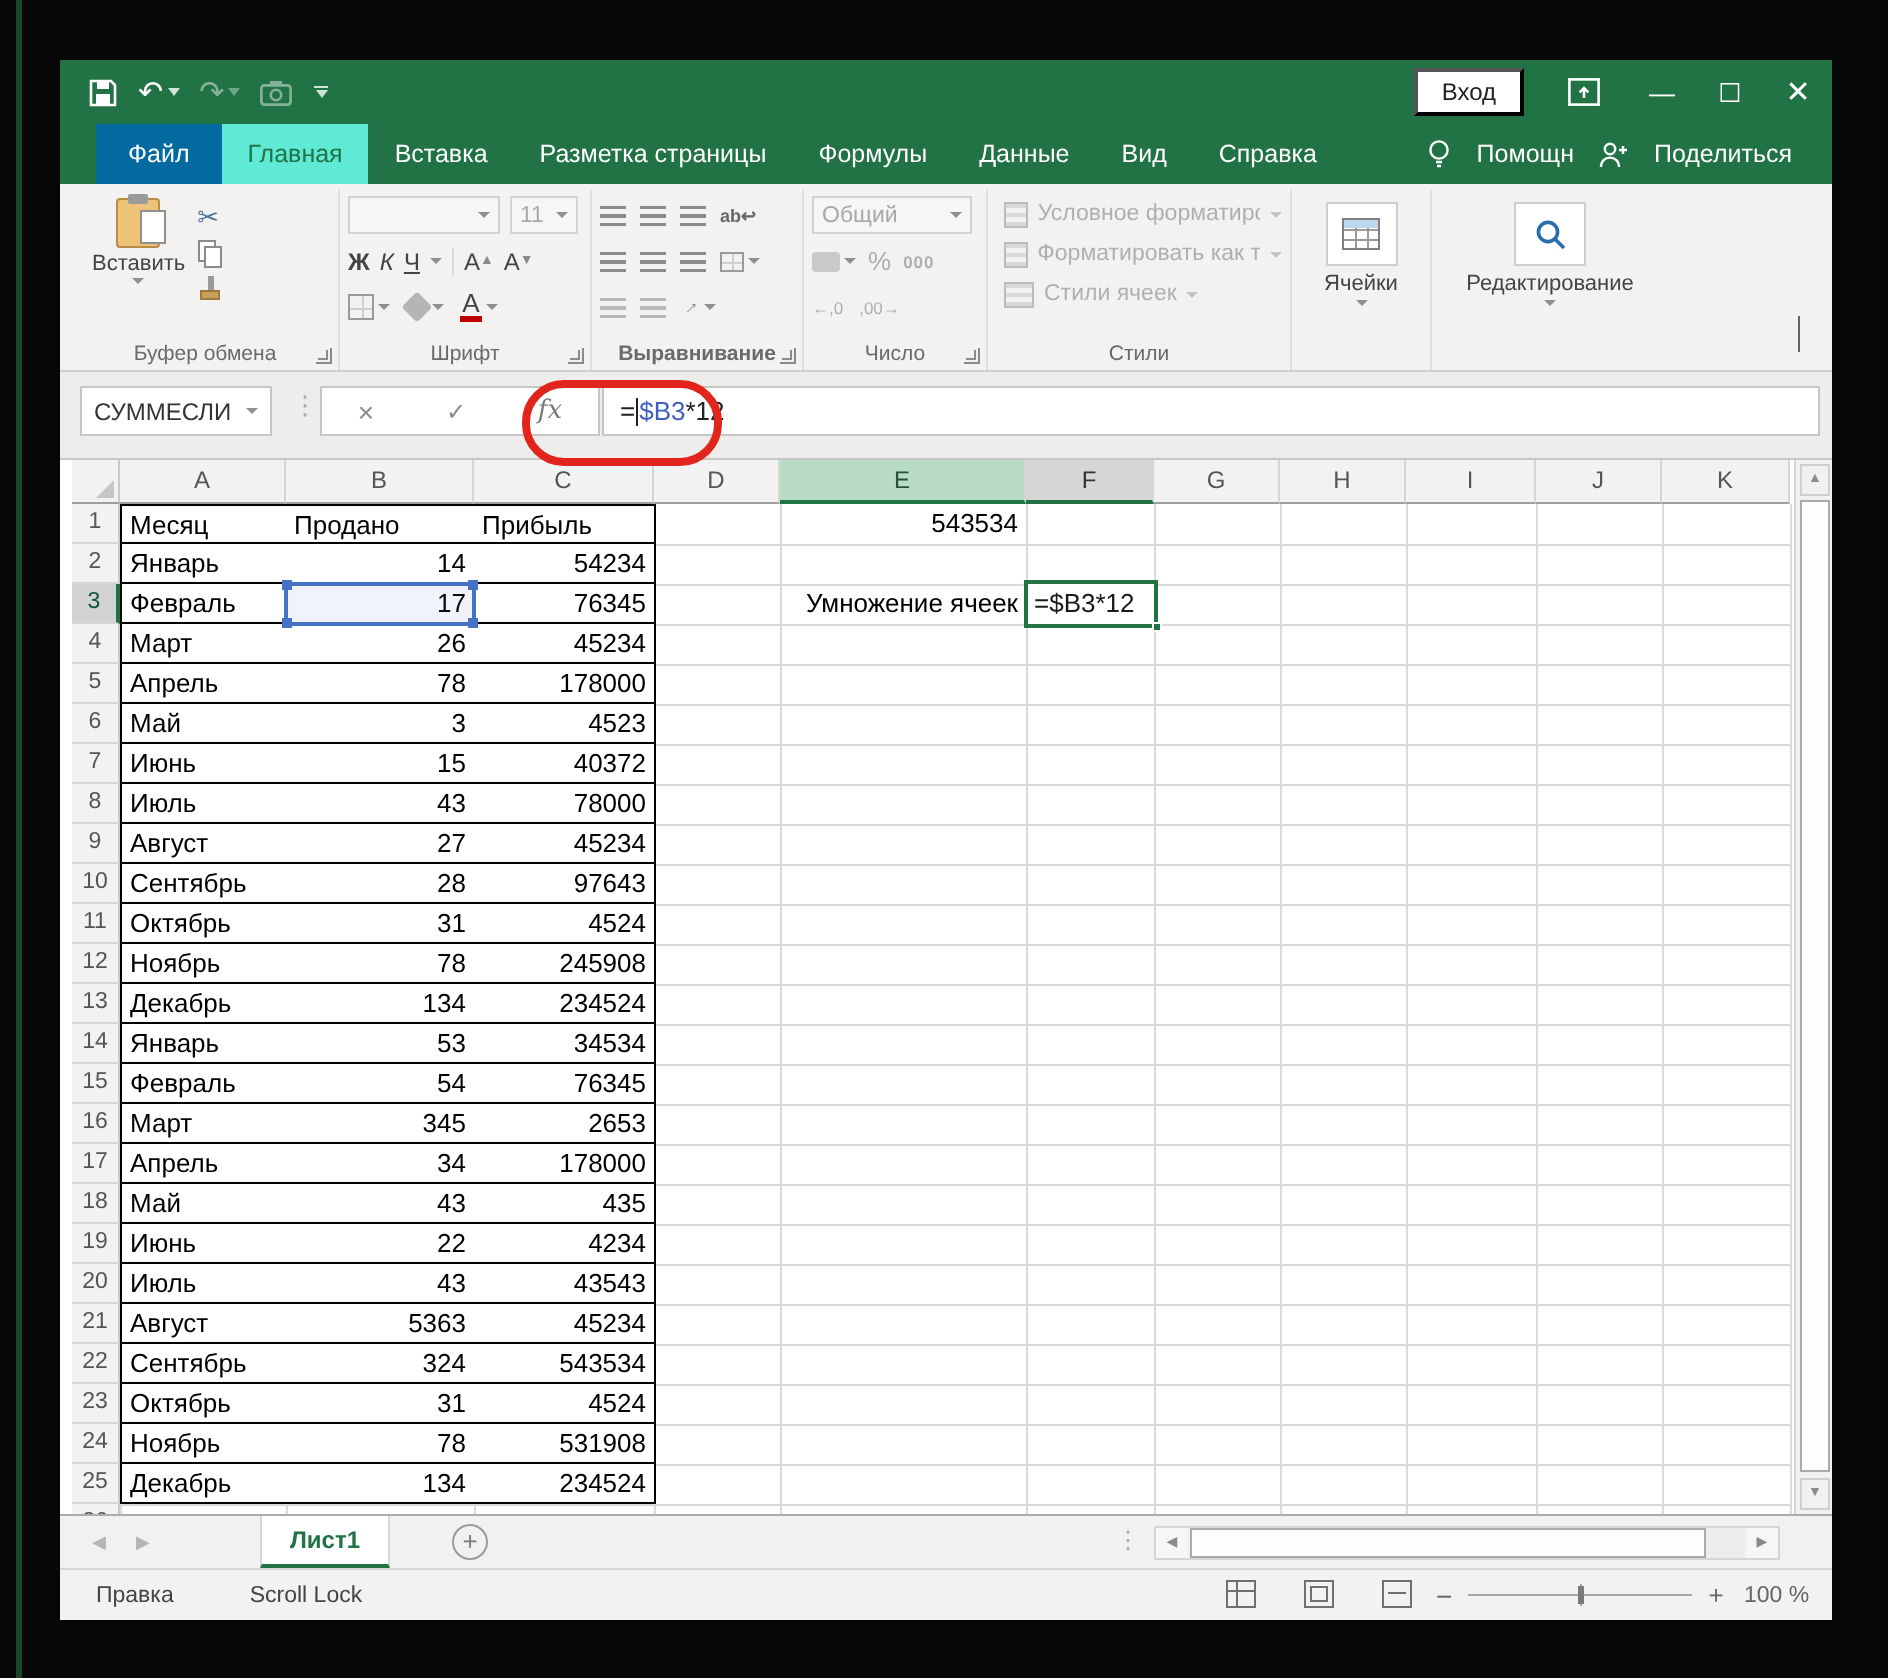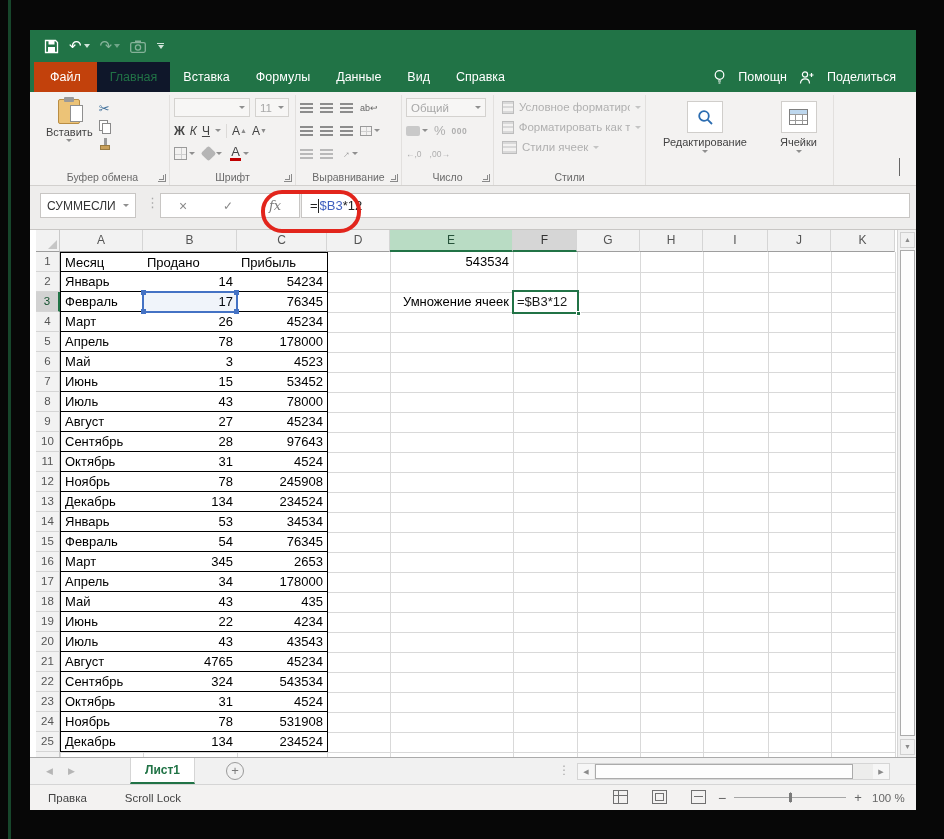--- a/index.html
+++ b/index.html
@@ -17,22 +17,22 @@
   .title-text{position:absolute;left:0;right:0;text-align:center;font-size:12px;color:#fff;pointer-events:none;}
   .tb-right{position:absolute;right:0;top:0;height:32px;display:flex;align-items:center;}
   .login-btn{background:#fff;color:#222;font-size:12px;padding:3px 12px;margin-right:22px;}
   .winbtn{width:34px;height:32px;display:flex;align-items:center;justify-content:center;color:#fff;font-size:13px;}
   .winbtn.close{font-size:15px;}
   .ribbon-display{margin-right:14px;display:flex;align-items:center;}
 
   
   .tabrow{position:absolute;left:0;top:32px;width:100%;height:30px;background:#217346;display:flex;align-items:stretch;color:#fff;font-size:12.5px;}
   .tab{padding:0 13px;display:flex;align-items:center;cursor:default;white-space:nowrap;}
-  .tab.file{background:#c2410c;padding:0 16px;margin-left:4px;}
-  .tab.active{background:#0f172a;color:#217346;}
+  .tab.file{background:#0369a1;padding:0 16px;margin-left:18px;}
+  .tab.active{background:#5eead4;color:#217346;}
   .tabrow-right{margin-left:auto;display:flex;align-items:center;gap:4px;padding-right:12px;}
   .tabrow-right .tab{padding:0 8px;}
 
   
   .ribbon{position:absolute;left:0;top:62px;width:100%;height:94px;background:#f3f2f1;border-bottom:1px solid #d2d0ce;display:flex;padding:3px 0 0 6px;}
   .rgroup{position:relative;border-right:1px solid #e2e0de;padding:2px 4px 16px 4px;flex:none;}
   .glabel{position:absolute;left:0;right:0;bottom:2px;text-align:center;font-size:10.5px;color:#6a6a6a;white-space:nowrap;}
   .launcher{position:absolute;right:3px;bottom:3px;width:8px;height:8px;border-right:1px solid #8a8a8a;border-bottom:1px solid #8a8a8a;}
   .launcher:before{content:"";position:absolute;right:1px;bottom:1px;width:4px;height:4px;border-right:1px solid #8a8a8a;border-bottom:1px solid #8a8a8a;}
   .bigbtn{display:flex;flex-direction:column;align-items:center;font-size:11px;color:#444;padding:2px 6px;}
@@ -156,26 +156,39 @@
               <rect x="0.7" y="2.7" width="14.6" height="9.6" rx="1.5" fill="none" stroke="#fff" stroke-width="1.3"></rect>
               <circle cx="8" cy="7.5" r="2.6" fill="none" stroke="#fff" stroke-width="1.3"></circle>
               <rect x="5" y="0.5" width="6" height="2.5" fill="#fff"></rect>
             </svg>
         </span>
         <span class="qbtn" style="display:flex;flex-direction:column;align-items:center;gap:1px;">
             <span style="width:7px;height:1.5px;background:#cfe3d8;"></span>
             <span class="dd-arrow"></span>
           </span>
       </div>
+      <div class="tb-right">
+        <button class="login-btn">Вход</button>
+        <span class="ribbon-display">
+          <svg width="16" height="14" viewBox="0 0 16 14">
+              <rect x="0.7" y="0.7" width="14.6" height="12.6" fill="none" stroke="#fff" stroke-width="1.3"></rect>
+              <path d="M8 10V5M5.8 7.2 8 5l2.2 2.2" fill="none" stroke="#fff" stroke-width="1.3"></path>
+            </svg>
+        </span>
+        <span class="winbtn">—</span>
+        <span class="winbtn">☐</span>
+        <span class="winbtn close">✕</span>
+      </div>
     </div>
 
     <div class="tabrow">
       <span class="tab file">Файл</span>
       <span class="tab active">Главная</span>
       <span class="tab">Вставка</span>
+      <span class="tab">Разметка страницы</span>
       <span class="tab">Формулы</span>
       <span class="tab">Данные</span>
       <span class="tab">Вид</span>
       <span class="tab">Справка</span>
       <div class="tabrow-right">
         <span style="display:flex;">
           <svg width="13" height="16" viewBox="0 0 13 16">
               <circle cx="6.5" cy="6" r="4.3" fill="none" stroke="#fff" stroke-width="1.2"></circle>
               <path d="M5 12h3M5.5 14h2" stroke="#fff" stroke-width="1.2"></path>
             </svg>
@@ -257,21 +270,21 @@
             </span>
           <span style="display:flex;align-items:center;gap:2px;">
               <span class="fontA"><span>А</span><span class="bar" style="width:11px;"></span></span>
               <span class="ddsm"></span>
             </span>
         </div>
         <span class="glabel">Шрифт</span>
         <span class="launcher"></span>
       </div>
 
-      <div class="rgroup" style="width:106px;">
+      <div class="rgroup" style="width:106px;font-weight:bold;">
         <div class="row" style="gap:7px;">
           <span class="lines"></span>
           <span class="lines"></span>
           <span class="lines"></span>
           <span class="micro" style="font-size:9px;color:#666;"><span>ab</span>↩</span>
         </div>
         <div class="row" style="gap:7px;margin-top:2px;">
           <span class="lines"></span>
           <span class="lines"></span>
           <span class="lines"></span>
@@ -325,41 +338,41 @@
           <span class="style-ic"></span>
           <span style="white-space:nowrap;overflow:hidden;">Форматировать как таблицу</span>
             <span class="ddsm" style="border-top-color:#c4c4c4;"></span>
         </div>
         <div class="style-item">
           <span class="style-ic"></span>
           <span>Стили ячеек</span>
             <span class="ddsm" style="border-top-color:#c4c4c4;"></span>
         </div>
         <span class="glabel">Стили</span>
+      </div>
+
+      <div class="rgroup" style="width:70px;">
+        <div class="bigbtn" style="margin-top:2px;">
+          <span class="btn3d">
+              <span class="cells-icon"></span>
+            </span>
+          <span style="margin-top:3px;">Ячейки</span>
+          <span class="ddsm" style="margin-top:2px;"></span>
+        </div>
       </div>
 
       <div class="rgroup" style="width:118px;border-right:none;">
         <div class="bigbtn" style="margin-top:2px;">
           <span class="btn3d">
             <svg width="17" height="17" viewBox="0 0 17 17">
                 <circle cx="7" cy="7" r="4.8" fill="none" stroke="#2b6cb0" stroke-width="1.8"></circle>
                 <path d="M10.6 10.6 15 15" stroke="#2b6cb0" stroke-width="1.8"></path>
               </svg>
           </span>
           <span style="margin-top:3px;">Редактирование</span>
-          <span class="ddsm" style="margin-top:2px;"></span>
-        </div>
-      </div>
-
-      <div class="rgroup" style="width:70px;">
-        <div class="bigbtn" style="margin-top:2px;">
-          <span class="btn3d">
-              <span class="cells-icon"></span>
-            </span>
-          <span style="margin-top:3px;">Ячейки</span>
           <span class="ddsm" style="margin-top:2px;"></span>
         </div>
       </div>
 
       <span class="collapse"><span class="chevron-up"></span></span>
     </div>
 
     <div class="fbar">
       <div class="namebox">
         <span>СУММЕСЛИ</span>
@@ -476,21 +489,21 @@
         <div class="tcell num" style="left: 113px; top: 82px; width: 95px;">26</div>
         <div class="tcell num" style="left: 207px; top: 82px; width: 91px;">45234</div>
         <div class="tcell" style="left: 30px; top: 102px; width: 84px; border-left: 1px solid rgb(0, 0, 0);">Апрель</div>
         <div class="tcell num" style="left: 113px; top: 102px; width: 95px;">78</div>
         <div class="tcell num" style="left: 207px; top: 102px; width: 91px;">178000</div>
         <div class="tcell" style="left: 30px; top: 122px; width: 84px; border-left: 1px solid rgb(0, 0, 0);">Май</div>
         <div class="tcell num" style="left: 113px; top: 122px; width: 95px;">3</div>
         <div class="tcell num" style="left: 207px; top: 122px; width: 91px;">4523</div>
         <div class="tcell" style="left: 30px; top: 142px; width: 84px; border-left: 1px solid rgb(0, 0, 0);">Июнь</div>
         <div class="tcell num" style="left: 113px; top: 142px; width: 95px;">15</div>
-        <div class="tcell num" style="left: 207px; top: 142px; width: 91px;">53452</div>
+        <div class="tcell num" style="left: 207px; top: 142px; width: 91px;">40372</div>
         <div class="tcell" style="left: 30px; top: 162px; width: 84px; border-left: 1px solid rgb(0, 0, 0);">Июль</div>
         <div class="tcell num" style="left: 113px; top: 162px; width: 95px;">43</div>
         <div class="tcell num" style="left: 207px; top: 162px; width: 91px;">78000</div>
         <div class="tcell" style="left: 30px; top: 182px; width: 84px; border-left: 1px solid rgb(0, 0, 0);">Август</div>
         <div class="tcell num" style="left: 113px; top: 182px; width: 95px;">27</div>
         <div class="tcell num" style="left: 207px; top: 182px; width: 91px;">45234</div>
         <div class="tcell" style="left: 30px; top: 202px; width: 84px; border-left: 1px solid rgb(0, 0, 0);">Сентябрь</div>
         <div class="tcell num" style="left: 113px; top: 202px; width: 95px;">28</div>
         <div class="tcell num" style="left: 207px; top: 202px; width: 91px;">97643</div>
         <div class="tcell" style="left: 30px; top: 222px; width: 84px; border-left: 1px solid rgb(0, 0, 0);">Октябрь</div>
@@ -517,21 +530,21 @@
         <div class="tcell" style="left: 30px; top: 362px; width: 84px; border-left: 1px solid rgb(0, 0, 0);">Май</div>
         <div class="tcell num" style="left: 113px; top: 362px; width: 95px;">43</div>
         <div class="tcell num" style="left: 207px; top: 362px; width: 91px;">435</div>
         <div class="tcell" style="left: 30px; top: 382px; width: 84px; border-left: 1px solid rgb(0, 0, 0);">Июнь</div>
         <div class="tcell num" style="left: 113px; top: 382px; width: 95px;">22</div>
         <div class="tcell num" style="left: 207px; top: 382px; width: 91px;">4234</div>
         <div class="tcell" style="left: 30px; top: 402px; width: 84px; border-left: 1px solid rgb(0, 0, 0);">Июль</div>
         <div class="tcell num" style="left: 113px; top: 402px; width: 95px;">43</div>
         <div class="tcell num" style="left: 207px; top: 402px; width: 91px;">43543</div>
         <div class="tcell" style="left: 30px; top: 422px; width: 84px; border-left: 1px solid rgb(0, 0, 0);">Август</div>
-        <div class="tcell num" style="left: 113px; top: 422px; width: 95px;">4765</div>
+        <div class="tcell num" style="left: 113px; top: 422px; width: 95px;">5363</div>
         <div class="tcell num" style="left: 207px; top: 422px; width: 91px;">45234</div>
         <div class="tcell" style="left: 30px; top: 442px; width: 84px; border-left: 1px solid rgb(0, 0, 0);">Сентябрь</div>
         <div class="tcell num" style="left: 113px; top: 442px; width: 95px;">324</div>
         <div class="tcell num" style="left: 207px; top: 442px; width: 91px;">543534</div>
         <div class="tcell" style="left: 30px; top: 462px; width: 84px; border-left: 1px solid rgb(0, 0, 0);">Октябрь</div>
         <div class="tcell num" style="left: 113px; top: 462px; width: 95px;">31</div>
         <div class="tcell num" style="left: 207px; top: 462px; width: 91px;">4524</div>
         <div class="tcell" style="left: 30px; top: 482px; width: 84px; border-left: 1px solid rgb(0, 0, 0);">Ноябрь</div>
         <div class="tcell num" style="left: 113px; top: 482px; width: 95px;">78</div>
         <div class="tcell num" style="left: 207px; top: 482px; width: 91px;">531908</div>

